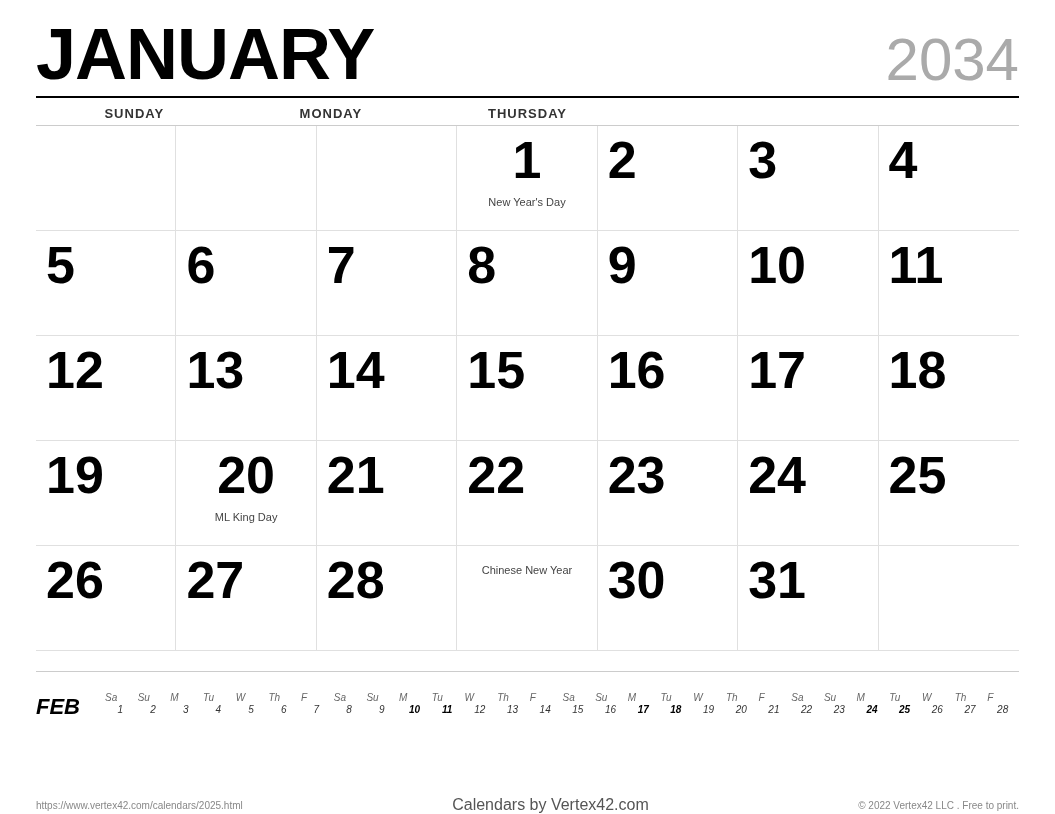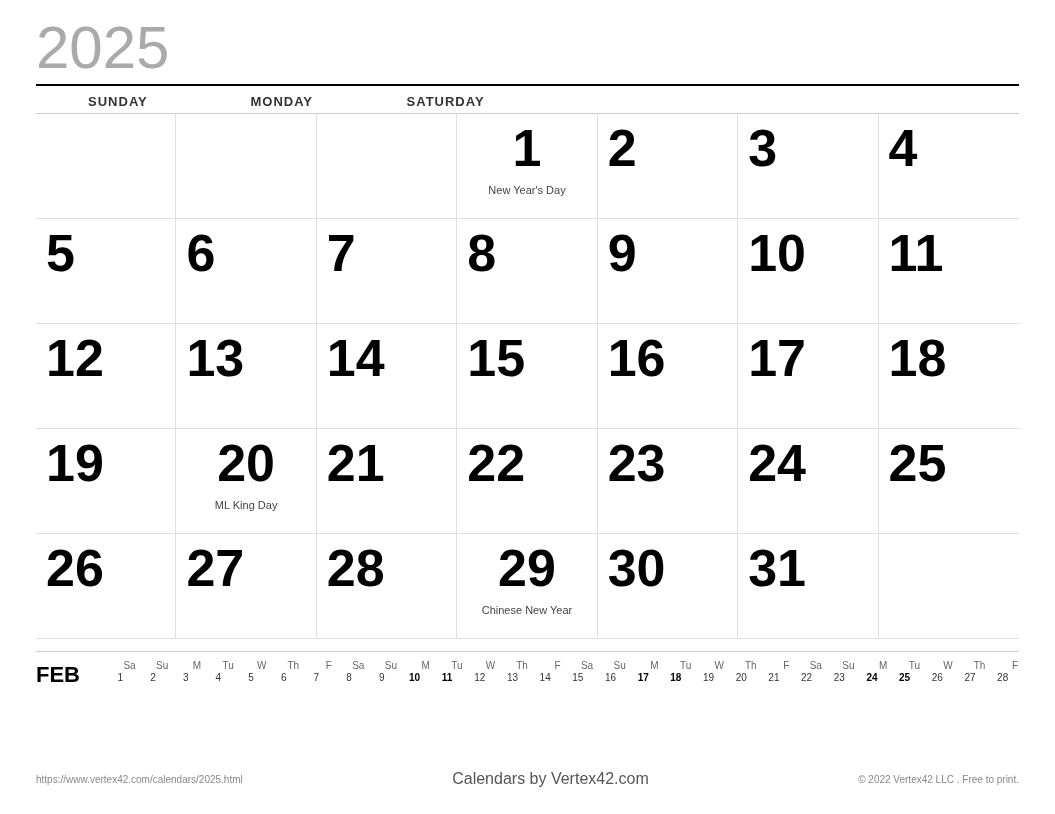--- a/index.html
+++ b/index.html
@@ -37,21 +37,21 @@
     .year-title {
       font-size: 60px;
       font-weight: 400;
       color: #aaa;
       line-height: 1;
       font-family: Arial, sans-serif;
     }
 
     .days-header {
       display: grid;
-      grid-template-columns: repeat(6, 1fr);
+      grid-template-columns: repeat(5, 1fr);
       margin-top: 0;
     }
 
     .day-name {
       text-align: center;
       font-size: 13px;
       font-weight: 700;
       color: #333;
       padding: 8px 0 4px 0;
       letter-spacing: 1px;
@@ -93,47 +93,48 @@
       font-size: 11px;
       color: #444;
       text-align: center;
       display: block;
       margin-top: 10px;
       line-height: 1.2;
     }
 
     
     .mini-section {
-      margin-top: 12px;
-      padding-top: 8px;
+      margin-top: 20px;
+      padding-top: 20px;
       border-top: 1.5px solid #ccc;
       display: flex;
       align-items: flex-start;
       gap: 0;
+      font-style: italic;
     }
 
     .mini-month-label {
       font-size: 22px;
       font-weight: 900;
       color: #000;
       font-family: Arial Black, Arial, sans-serif;
       min-width: 68px;
       padding-right: 10px;
       padding-top: 2px;
     }
 
     .mini-grid {
       display: grid;
       grid-template-columns: repeat(28, 1fr);
       flex: 1;
       gap: 0;
     }
 
     .mini-header-cell {
-      text-align: right;
+      text-align: left;
       font-size: 10px;
       font-weight: 400;
       color: #666;
       padding: 0 1px;
     }
 
     .mini-day-cell {
       text-align: center;
       font-size: 10px;
       color: #333;
@@ -141,21 +142,21 @@
     }
 
     .mini-day-cell.bold {
       font-weight: 700;
       color: #000;
     }
 
     
     .footer {
       position: absolute;
-      bottom: 26px;
+      bottom: 0;
       left: 0;
       right: 0;
       display: flex;
       justify-content: space-between;
       align-items: center;
       padding: 0 36px;
       font-size: 10px;
       color: #888;
     }
 
@@ -168,27 +169,28 @@
     .cal-cell.has-holiday .day-number {
       text-align: center;
     }
   </style>
 </head>
 <body>
 
 <div class="calendar-wrapper">
 
   <div class="header-row">
-    <div class="year-title">2025</div>
+    <div class="month-title">JANUARY</div>
+    <div class="year-title">2034</div>
   </div>
 
   <div class="days-header">
   <div class="day-name">SUNDAY</div>
       <div class="day-name">MONDAY</div>
-      <div class="day-name">SATURDAY</div>
+      <div class="day-name">THURSDAY</div>
     </div>
 
   <div class="calendar-grid" id="cal-grid">
   <div class="cal-cell empty"></div>
       <div class="cal-cell empty"></div>
       <div class="cal-cell empty"></div>
       <div class="cal-cell has-holiday">
         <span class="day-number">1</span>
         <span class="holiday-label">New Year's Day</span>
       </div>
@@ -268,21 +270,20 @@
       <div class="cal-cell">
         <span class="day-number">26</span>
       </div>
       <div class="cal-cell">
         <span class="day-number">27</span>
       </div>
       <div class="cal-cell">
         <span class="day-number">28</span>
       </div>
       <div class="cal-cell has-holiday">
-        <span class="day-number">29</span>
         <span class="holiday-label">Chinese New Year</span>
       </div>
       <div class="cal-cell">
         <span class="day-number">30</span>
       </div>
       <div class="cal-cell">
         <span class="day-number">31</span>
       </div>
       <div class="cal-cell empty"></div>
     </div>

